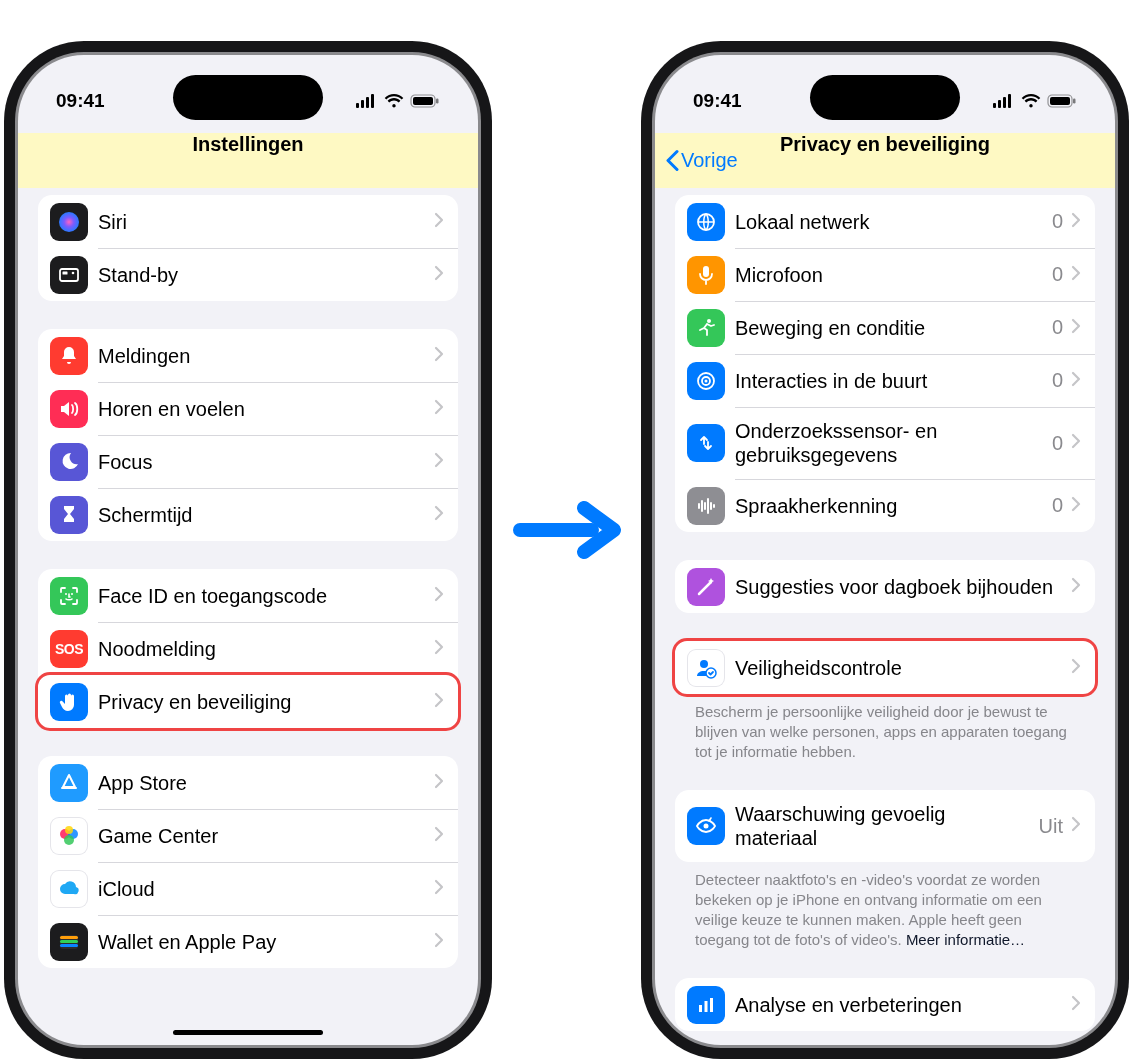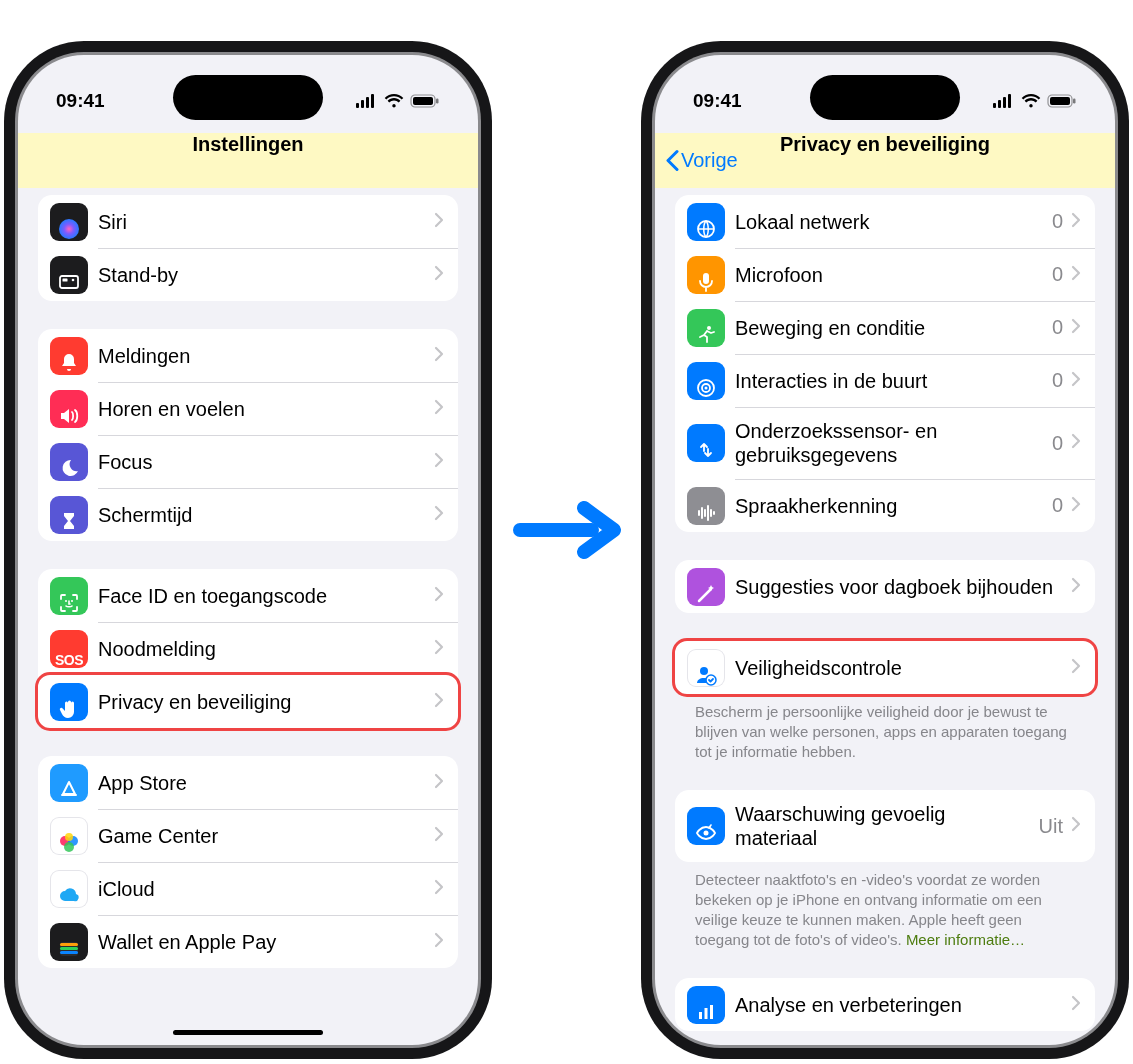--- a/index.html
+++ b/index.html
@@ -115,21 +115,21 @@
   }
   .row .icon {
     position: absolute;
     left: 12px;
     top: 50%;
     transform: translateY(-50%);
     width: 38px;
     height: 38px;
     border-radius: 9px;
     display: flex;
-    align-items: flex-end;
+    align-items: center;
     justify-content: center;
   }
   .row .label {
     font-size: 20px;
     line-height: 24px;
     padding: 12px 0;
     flex: 1 1 auto;
   }
   .row .value {
     font-size: 20px;
@@ -149,21 +149,21 @@
     gap: 40px;
   }
   .row.highlight::before { display:none; }
 
   .footer {
     font-size: 15px;
     color: #86868b;
     padding: 8px 20px 0 20px;
     line-height: 20px;
   }
-  .footer a { color: #4d7c0f; text-decoration: none; }
+  .footer a { color: #0f172a; text-decoration: none; }
 
   .home-indicator {
     position: absolute;
     bottom: 10px;
     left: 50%;
     transform: translateX(-50%);
     width: 150px;
     height: 5px;
     border-radius: 3px;
     background: #000;

